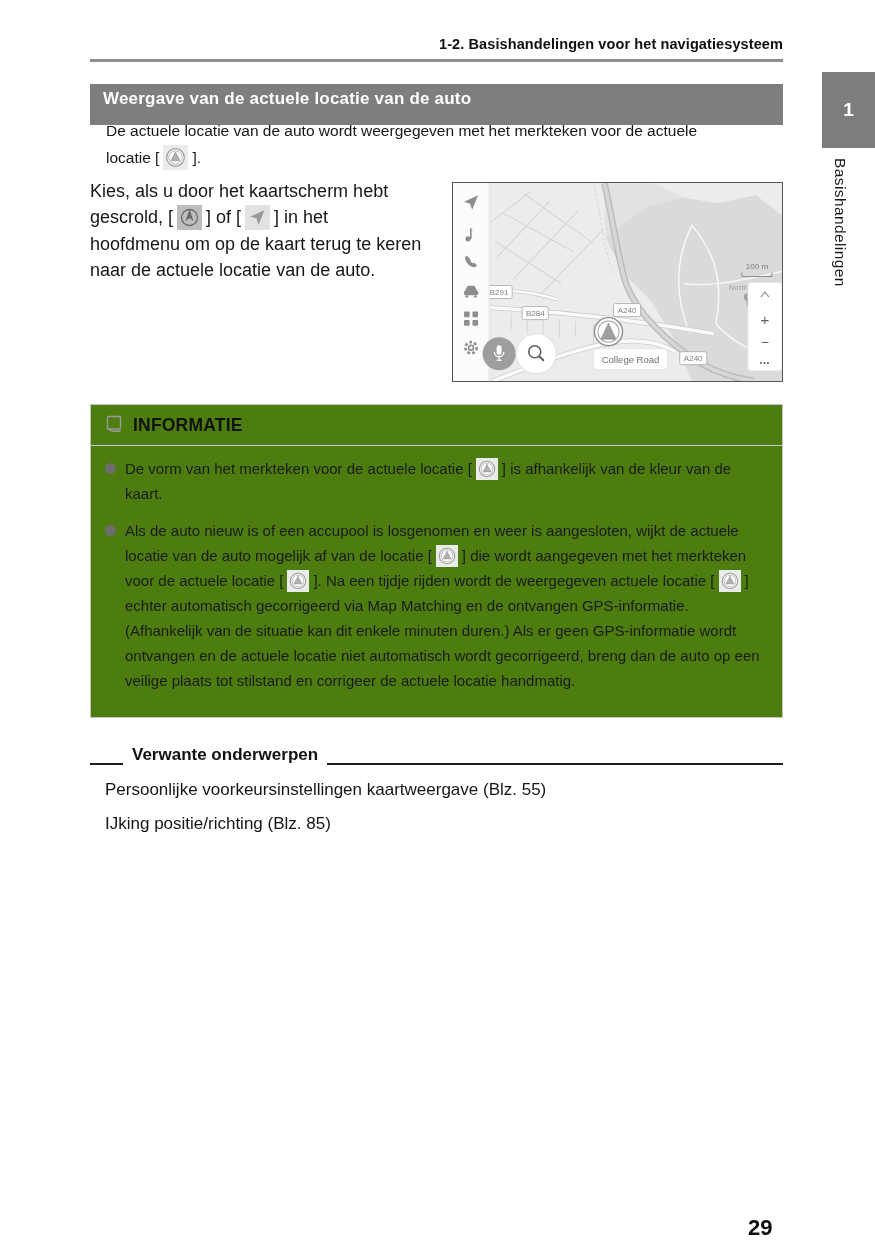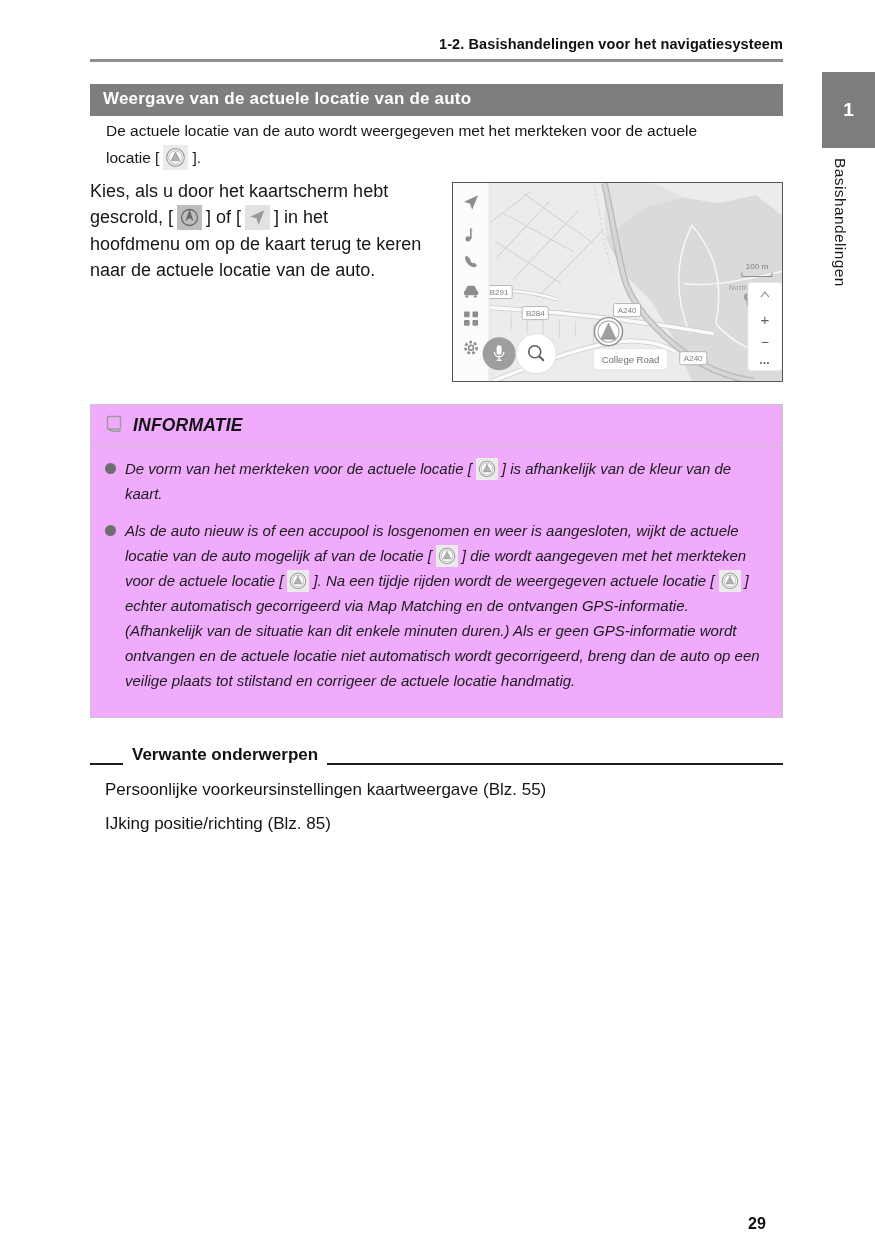--- a/index.html
+++ b/index.html
@@ -4,49 +4,49 @@
 <style>
   html,body{margin:0;padding:0;background:#ffffff;}
   body{width:875px;height:1241px;position:relative;font-family:"Liberation Sans",sans-serif;color:#161616;overflow:hidden;}
 
   .breadcrumb{position:absolute;top:36px;left:90px;width:693px;text-align:right;font-size:14.5px;font-weight:bold;color:#101010;letter-spacing:.1px;}
   .header-rule{position:absolute;top:59px;left:90px;width:693px;height:3px;background:#8f8f8f;}
 
   .chapter-tab{position:absolute;left:822px;top:72px;width:53px;height:76px;background:#7d7d7d;color:#fff;display:flex;align-items:center;justify-content:center;font-size:19px;font-weight:bold;}
   .chapter-label{position:absolute;left:849px;top:158px;transform-origin:0 0;transform:rotate(90deg);white-space:nowrap;font-size:15.5px;color:#1a1a1a;letter-spacing:.4px;}
 
-  .section-bar{position:absolute;left:90px;top:84px;width:693px;height:32px;background:#7e7e7e;color:#ffffff;font-size:17px;font-weight:bold;line-height:29px;padding-left:13px;box-sizing:border-box;letter-spacing:.2px;}
+  .section-bar{position:absolute;left:90px;top:84px;width:693px;height:41px;background:#7e7e7e;color:#ffffff;font-size:17px;font-weight:bold;line-height:29px;padding-left:13px;box-sizing:border-box;letter-spacing:.2px;}
 
   .intro{position:absolute;left:106px;top:117px;width:600px;font-size:15.5px;line-height:27px;}
   .kies{position:absolute;left:90px;top:178px;width:332px;font-size:18px;line-height:26px;}
 
   .iico{display:inline-block;vertical-align:middle;margin:0 4px;position:relative;top:-1px;}
   .iico svg{display:block;}
 
   .figure{position:absolute;left:452px;top:182px;width:331px;height:200px;border:1.5px solid #565656;box-sizing:border-box;background:#ececec;}
   .figure svg{display:block;width:100%;height:100%;}
   svg text{font-family:"Liberation Sans",sans-serif;}
 
-  .info-box{position:absolute;left:90px;top:404px;width:693px;height:314px;border:1px solid #c6c6c6;box-sizing:border-box;background:#f0abfc;overflow:hidden;font-style:italic;}
+  .info-box{position:absolute;left:90px;top:404px;width:693px;height:314px;border:1px solid #c6c6c6;box-sizing:border-box;background:#4d7c0f;overflow:hidden;}
   .info-header{height:40px;display:flex;align-items:center;gap:9px;padding-left:13px;border-bottom:1px solid #c6c6c6;}
   .info-title{font-size:17.5px;font-weight:bold;color:#121212;letter-spacing:.2px;}
   .info-body{padding:10px 16px 0 14px;}
   .bullet-row{display:flex;margin-bottom:12px;}
   .bullet-dot{width:11px;height:11px;border-radius:50%;background:#6e6e6e;margin:7px 9px 0 0;flex:none;}
   .bullet-text{flex:1;font-size:15px;line-height:25px;color:#1b1b1b;}
 
   .related{position:absolute;left:90px;top:745px;width:693px;}
   .related-head{display:flex;align-items:flex-end;gap:9px;}
   .related-head .dash{width:33px;height:2px;background:#1f1f1f;flex:none;}
   .related-head .long{flex:1;height:2px;background:#1f1f1f;}
   .related-title{font-size:17px;font-weight:bold;color:#111;white-space:nowrap;}
   .related-items{margin:15px 0 0 15px;}
   .related-item{font-size:17px;color:#151515;margin-bottom:14px;}
 
-  .page-num{position:absolute;left:748px;top:1215px;font-size:16px;font-weight:bold;color:#0d0d0d;}
+  .page-num{position:absolute;left:748px;top:1215px;font-size:22px;font-weight:bold;color:#0d0d0d;}
 </style>
 </head>
 <body>
 
 <div class="breadcrumb">1-2. Basishandelingen voor het navigatiesysteem</div>
 <div class="header-rule"></div>
 
 <div class="chapter-tab">
   <span>1</span>
 </div>

